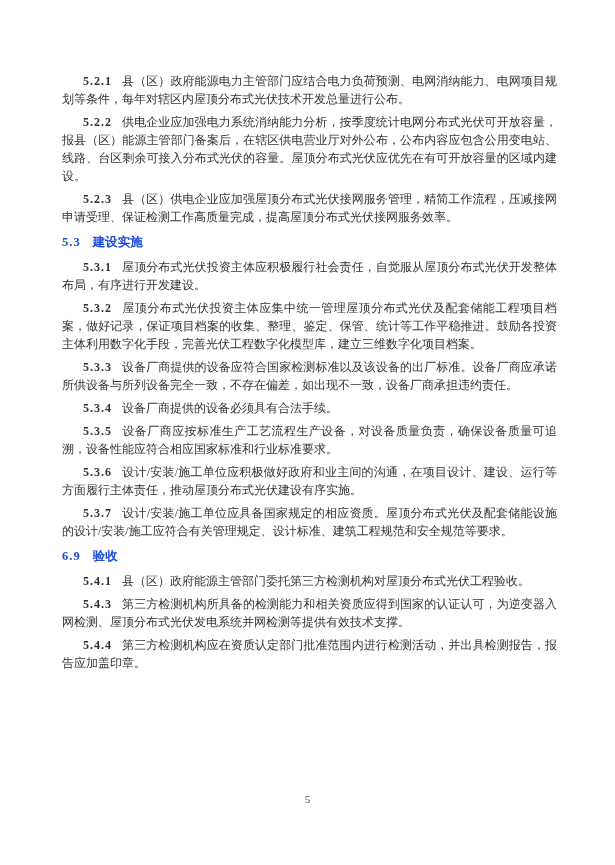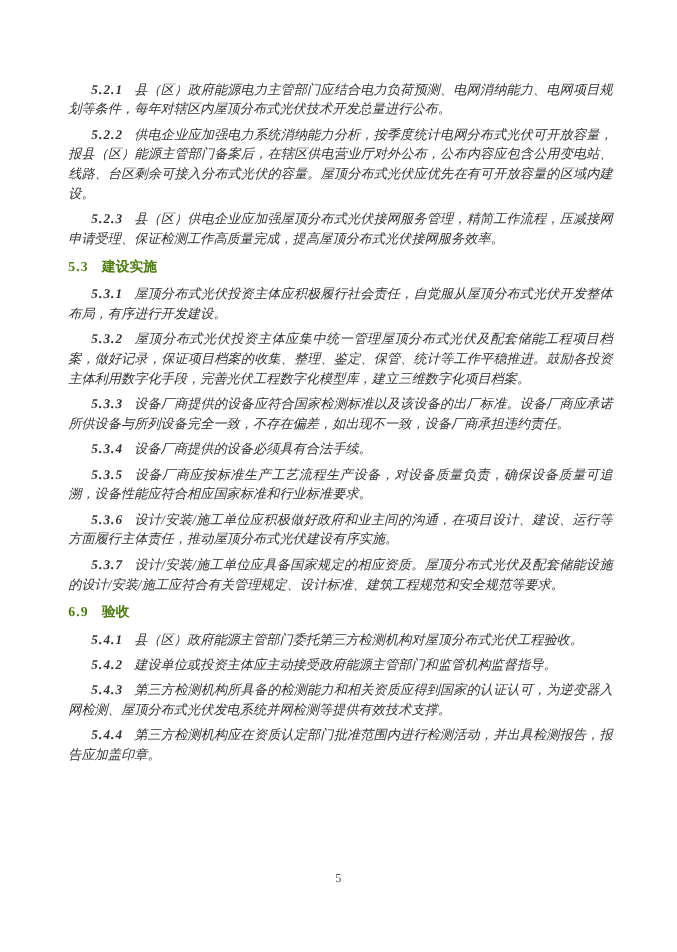--- a/index.html
+++ b/index.html
@@ -22,34 +22,33 @@
     left: 62px;
     width: 495px;
   }
   p.clause {
     font-size: 12px;
     line-height: 18px;
     text-align: justify;
     text-indent: 21px;
     margin: 0 0 5px 0;
     color: #333333;
-    font-style: italic;
   }
   .clause .num {
     font-weight: bold;
     letter-spacing: 1px;
     margin-right: 10px;
     white-space: nowrap;
   }
   h2.heading {
     font-size: 12.5px;
     line-height: 18px;
     font-weight: bold;
     margin: 7px 0 7px 0;
-    color: #4d7c0f;
+    color: #1d4ed8;
   }
   .heading .num {
     letter-spacing: 1px;
     margin-right: 12px;
   }
   .page-number {
     position: absolute;
     top: 793px;
     left: 0;
     width: 615px;
@@ -84,21 +83,20 @@
     <p class="clause"><span class="num">5.3.5</span><span class="txt">设备厂商应按标准生产工艺流程生产设备，对设备质量负责，确保设备质量可追溯，设备性能应符合相应国家标准和行业标准要求。</span></p>
 
     <p class="clause"><span class="num">5.3.6</span><span class="txt">设计/安装/施工单位应积极做好政府和业主间的沟通，在项目设计、建设、运行等方面履行主体责任，推动屋顶分布式光伏建设有序实施。</span></p>
 
     <p class="clause"><span class="num">5.3.7</span><span class="txt">设计/安装/施工单位应具备国家规定的相应资质。屋顶分布式光伏及配套储能设施的设计/安装/施工应符合有关管理规定、设计标准、建筑工程规范和安全规范等要求。</span></p>
 
     <h2 class="heading"><span class="num">6.9</span><span>验收</span></h2>
 
     <p class="clause"><span class="num">5.4.1</span><span class="txt">县（区）政府能源主管部门委托第三方检测机构对屋顶分布式光伏工程验收。</span></p>
 
-    <p class="clause"><span class="num">5.4.2</span><span class="txt">建设单位或投资主体应主动接受政府能源主管部门和监管机构监督指导。</span></p>
 
     <p class="clause"><span class="num">5.4.3</span><span class="txt">第三方检测机构所具备的检测能力和相关资质应得到国家的认证认可，为逆变器入网检测、屋顶分布式光伏发电系统并网检测等提供有效技术支撑。</span></p>
 
     <p class="clause"><span class="num">5.4.4</span><span class="txt">第三方检测机构应在资质认定部门批准范围内进行检测活动，并出具检测报告，报告应加盖印章。</span></p>
 
 
 
   </div>
 
   <div class="page-number">5</div>

